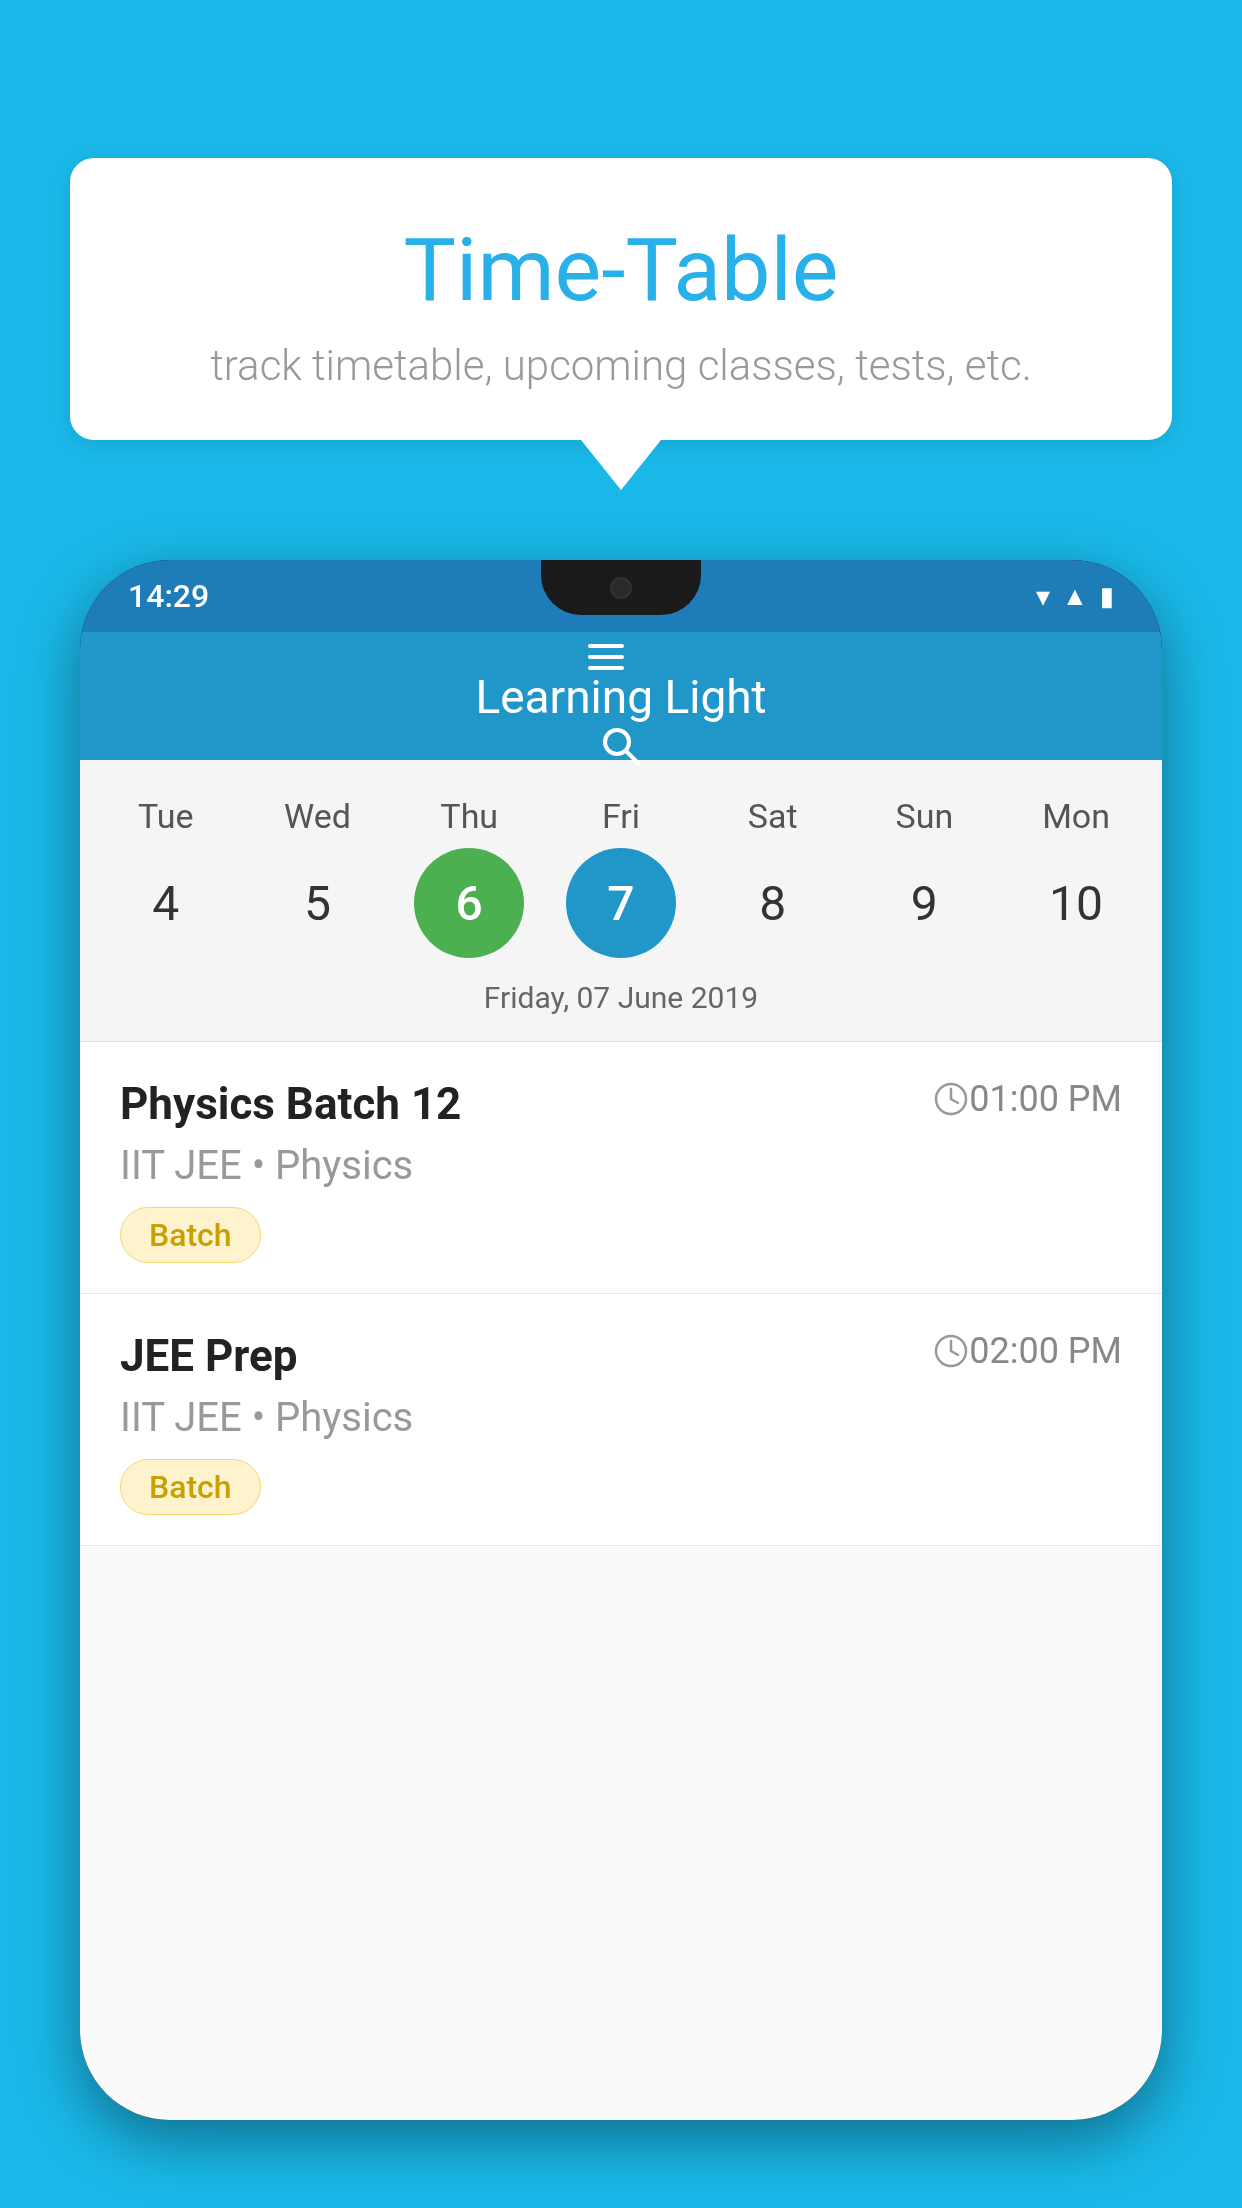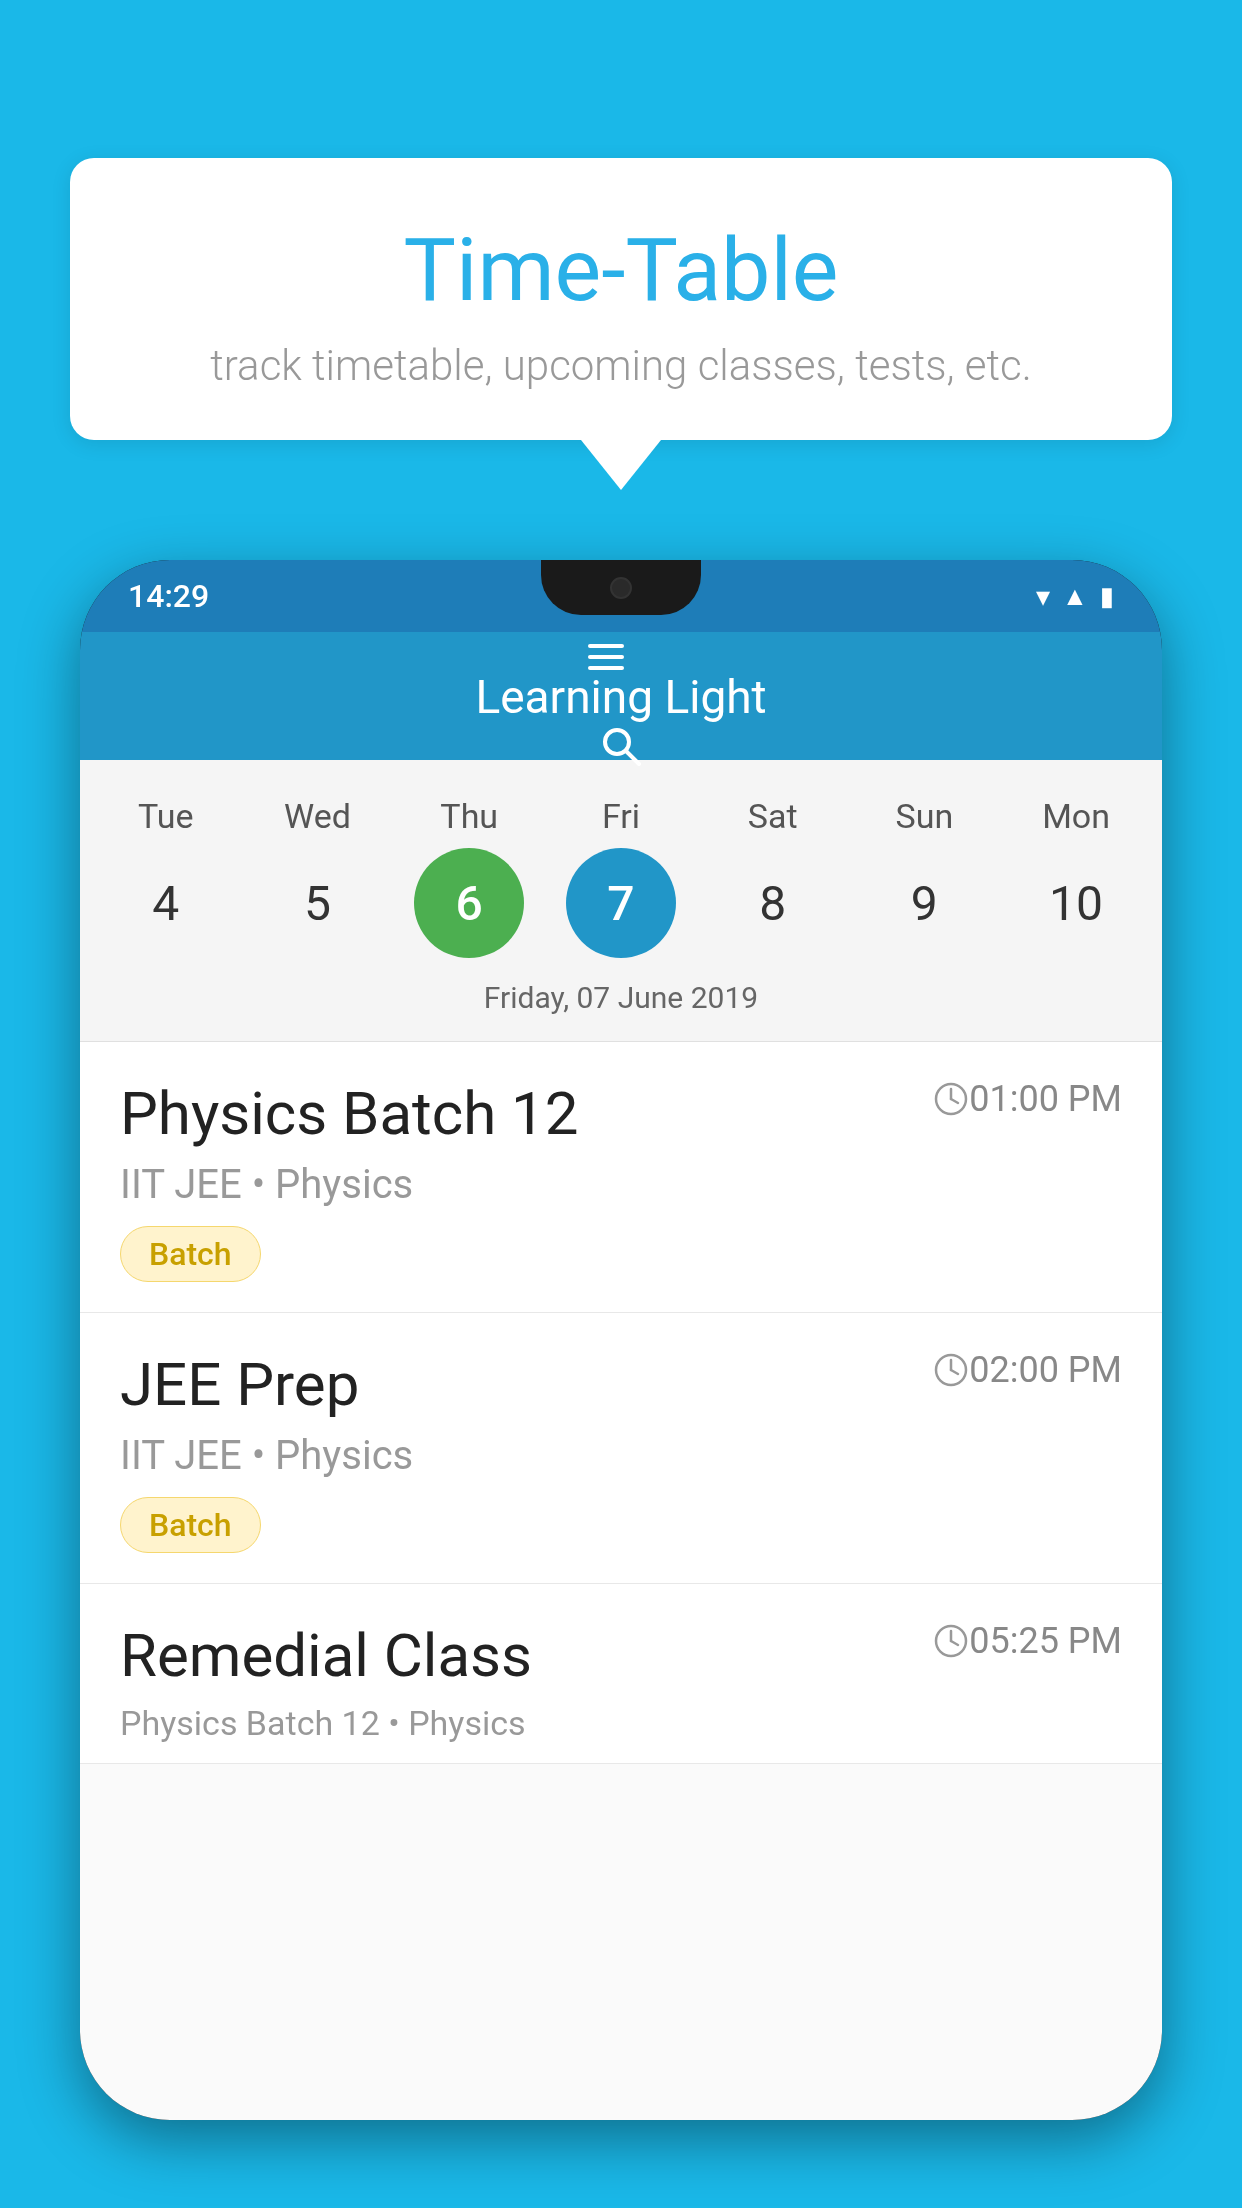--- a/index.html
+++ b/index.html
@@ -240,22 +240,22 @@
     }
 
     .class-item-header {
       display: flex;
       justify-content: space-between;
       align-items: flex-start;
       margin-bottom: 12px;
     }
 
     .class-name {
-      font-size: 60px;
-      font-weight: 400;
+      font-size: 44px;
+      font-weight: 700;
       color: #222;
     }
 
     .class-time {
       display: flex;
       align-items: center;
       gap: 0;
       color: #888;
       font-size: 36px;
     }
@@ -388,31 +388,17 @@
                 <line x1="18" y1="8" x2="18" y2="18" stroke="#999" stroke-width="2.5" stroke-linecap="round"></line>
                 <line x1="18" y1="18" x2="25" y2="22" stroke="#999" stroke-width="2.5" stroke-linecap="round"></line>
               </svg>
               <span>02:00 PM</span>
             </div>
           </div>
           <div class="class-subtitle">IIT JEE • Physics</div>
           <div class="batch-badge">Batch</div>
         </div>
 
-        <div class="class-item remedial-item">
-          <div class="class-item-header">
-            <div class="class-name">Remedial Class</div>
-            <div class="class-time">
-              <svg class="clock-icon-svg" viewBox="0 0 36 36" fill="none">
-                <circle cx="18" cy="18" r="15" stroke="#999" stroke-width="2.5"></circle>
-                <line x1="18" y1="8" x2="18" y2="18" stroke="#999" stroke-width="2.5" stroke-linecap="round"></line>
-                <line x1="18" y1="18" x2="25" y2="22" stroke="#999" stroke-width="2.5" stroke-linecap="round"></line>
-              </svg>
-              <span>05:25 PM</span>
-            </div>
-          </div>
-          <div class="remedial-subtitle">Physics Batch 12 • Physics</div>
-        </div>
 
       </div>
     </div>
   </div>
 </div>
 
 </body></html>

